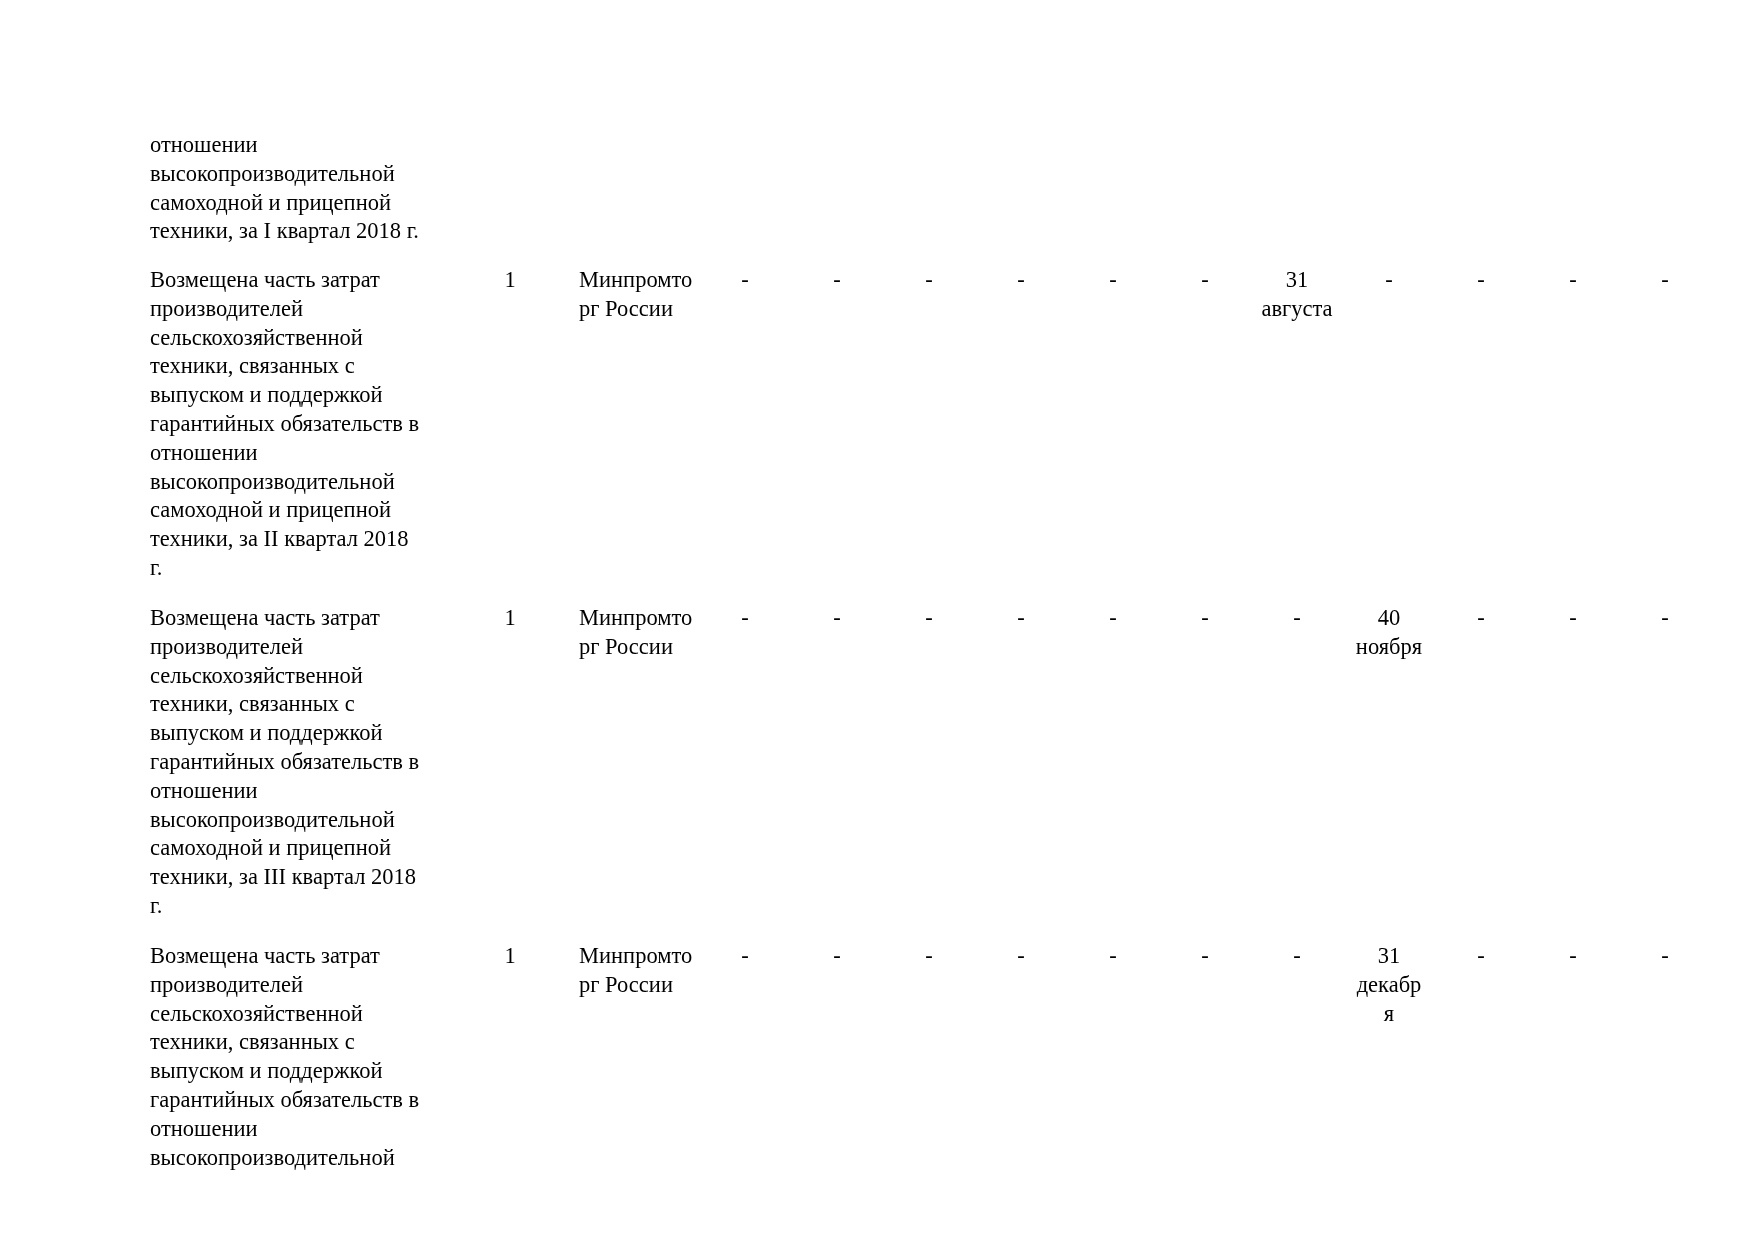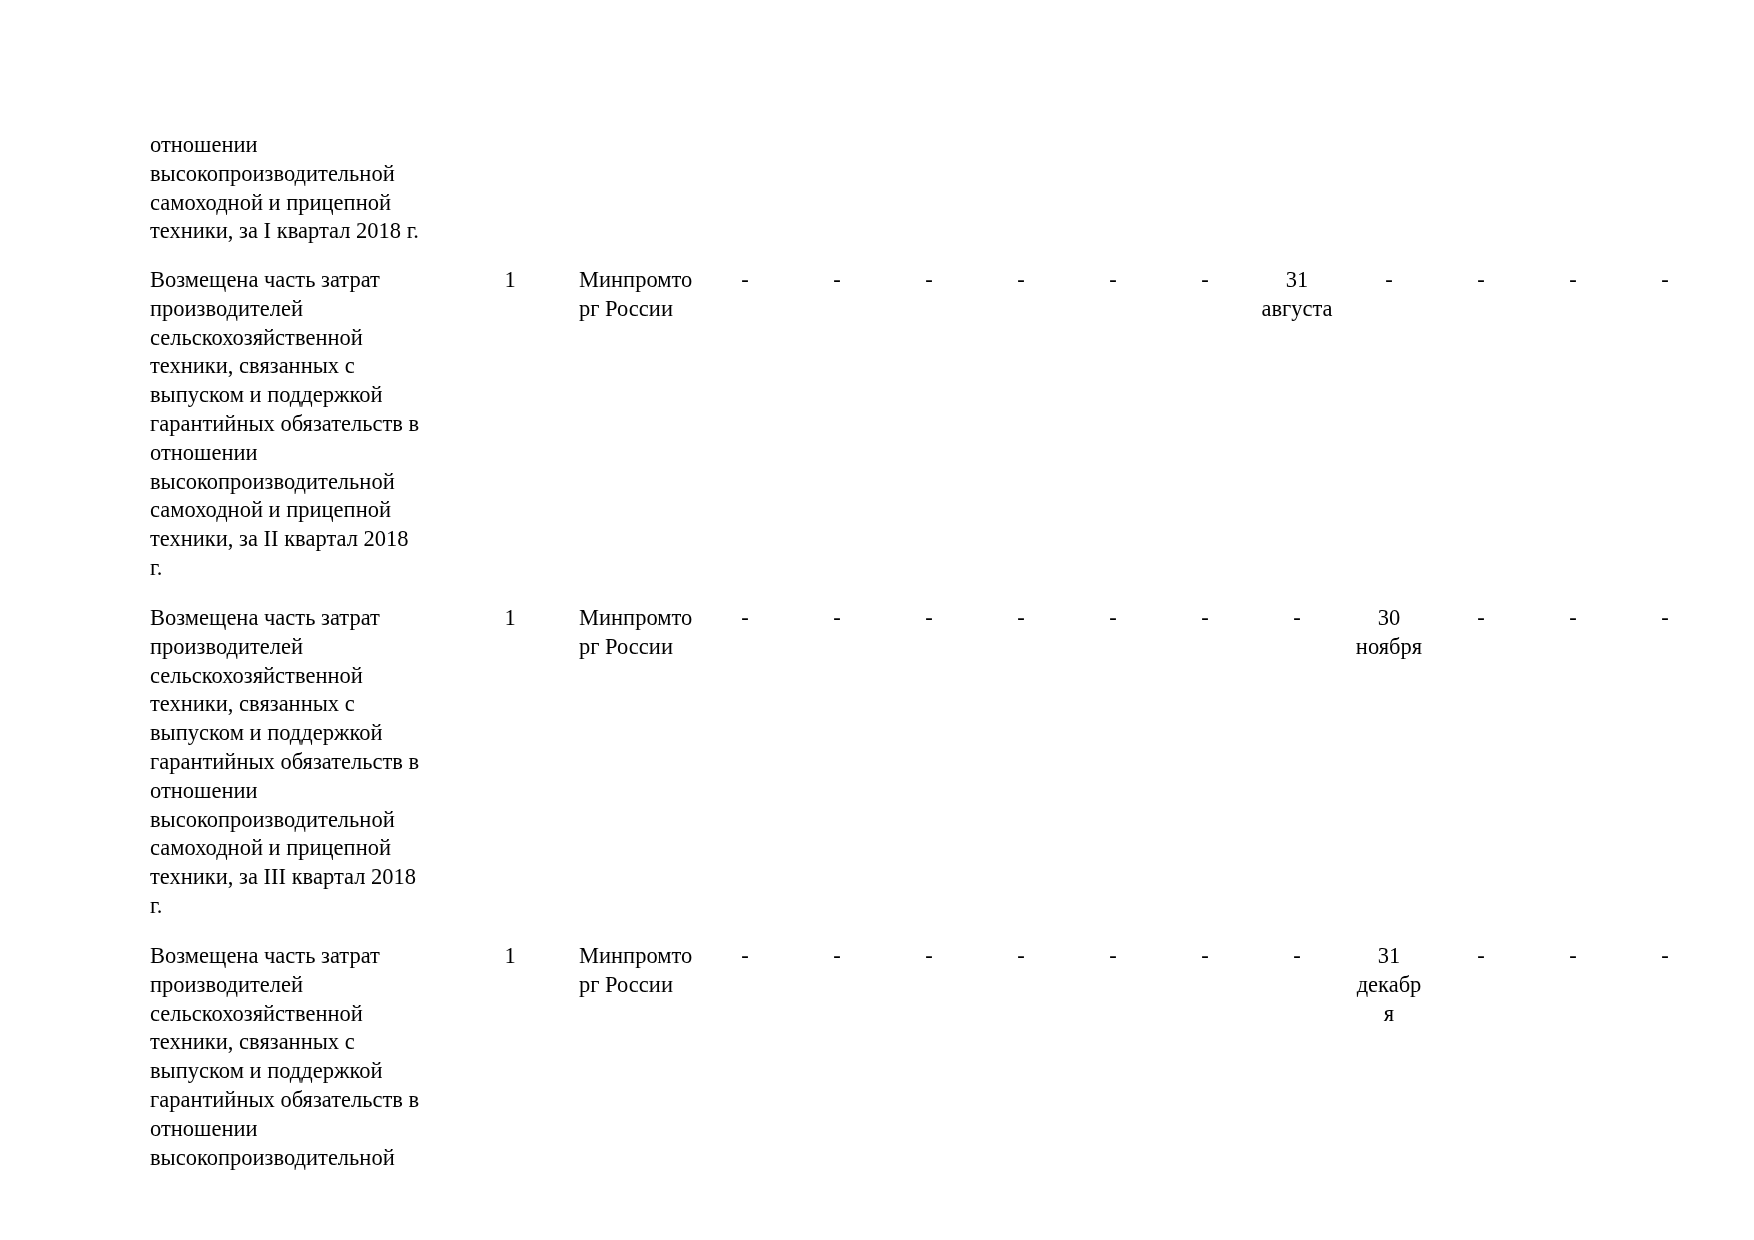--- a/index.html
+++ b/index.html
@@ -76,21 +76,21 @@
     <div class="num">1</div>
     <div class="resp">Минпромто
 рг России</div>
     <div class="cell" style="left:699px">-</div>
     <div class="cell" style="left:791px">-</div>
     <div class="cell" style="left:883px">-</div>
     <div class="cell" style="left:975px">-</div>
     <div class="cell" style="left:1067px">-</div>
     <div class="cell" style="left:1159px">-</div>
     <div class="cell" style="left:1251px">-</div>
-    <div class="cell" style="left:1343px">30
+    <div class="cell" style="left:1343px">40
 ноября</div>
     <div class="cell" style="left:1435px">-</div>
     <div class="cell" style="left:1527px">-</div>
     <div class="cell" style="left:1619px">-</div>
     <div class="cell" style="left:1711px">-</div>
   </div>
 
   <div class="row" style="top:942px">
     <div class="desc">Возмещена часть затрат
 производителей

